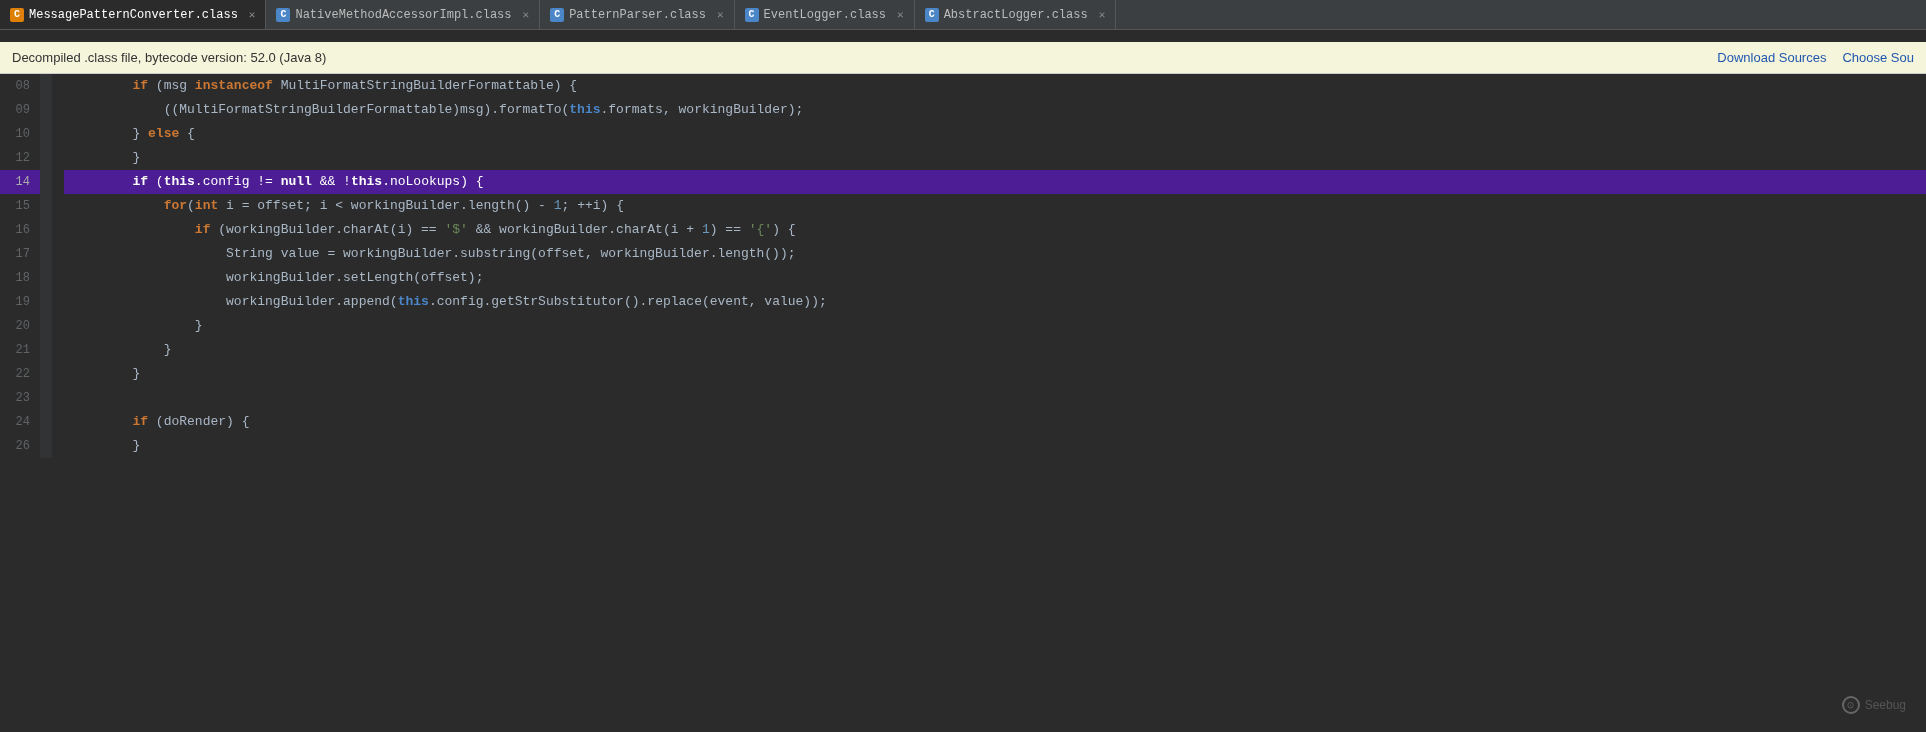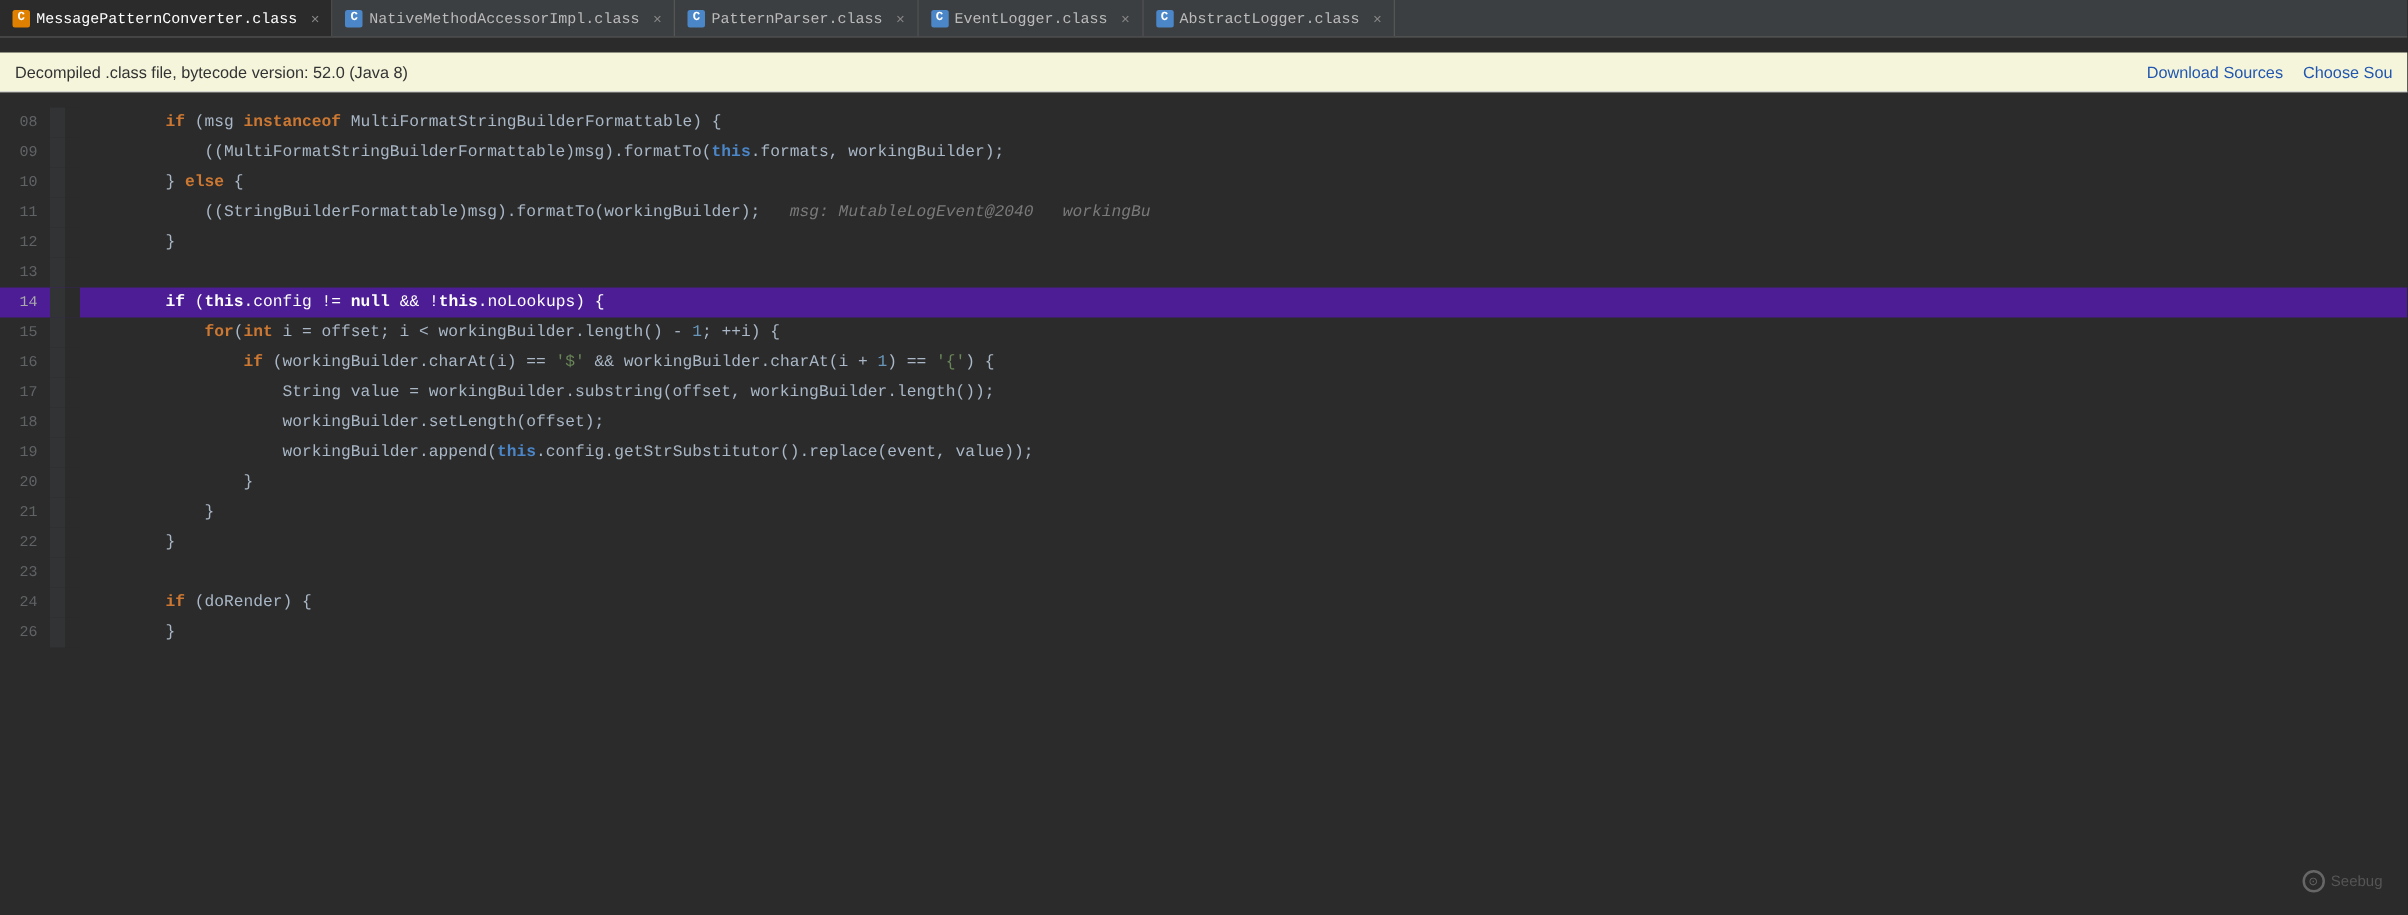--- a/index.html
+++ b/index.html
@@ -97,21 +97,20 @@
 
     .code-scroll {
       flex: 1;
       overflow: hidden;
       position: relative;
     }
 
     .code-table {
       width: 100%;
       border-collapse: collapse;
-      margin-top: 12px;
     }
 
     .code-line {
       height: 24px;
       line-height: 24px;
     }
 
     .code-line.highlighted {
       background: #4c1d95;
     }
@@ -254,40 +253,28 @@
           <td class="code-content">            <span class="plain">((MultiFormatStringBuilderFormattable)msg).formatTo(</span><span class="kw-blue">this</span><span class="plain">.formats, workingBuilder);</span></td>
         </tr>
 
         <tr class="code-line">
           <td class="line-num-col">10</td>
           <td class="gutter1"></td>
           <td class="gutter2"></td>
           <td class="code-content">        <span class="plain">} </span><span class="kw">else</span><span class="plain"> {</span></td>
         </tr>
 
-        <tr class="code-line">
-          <td class="line-num-col">11</td>
-          <td class="gutter1"></td>
-          <td class="gutter2"></td>
-          <td class="code-content">            <span class="plain">((StringBuilderFormattable)msg).formatTo(workingBuilder);   </span><span class="hint">msg: MutableLogEvent@2040   workingBu</span></td>
-        </tr>
 
         <tr class="code-line">
           <td class="line-num-col">12</td>
           <td class="gutter1"></td>
           <td class="gutter2"></td>
           <td class="code-content">        <span class="plain">}</span></td>
         </tr>
 
-        <tr class="code-line">
-          <td class="line-num-col">13</td>
-          <td class="gutter1"></td>
-          <td class="gutter2"></td>
-          <td class="code-content"> </td>
-        </tr>
 
         <tr class="code-line highlighted">
           <td class="line-num-col">14</td>
           <td class="gutter1"></td>
           <td class="gutter2"></td>
           <td class="code-content">        <span class="bold-white">if</span><span style="color:#ffffff;"> (</span><span style="color:#ffffff;font-weight:bold;">this</span><span style="color:#ffffff;">.config != </span><span style="color:#ffffff;font-weight:bold;">null</span><span style="color:#ffffff;"> &amp;&amp; !</span><span style="color:#ffffff;font-weight:bold;">this</span><span style="color:#ffffff;">.noLookups) {</span></td>
         </tr>
 
         <tr class="code-line">
           <td class="line-num-col">15</td>

